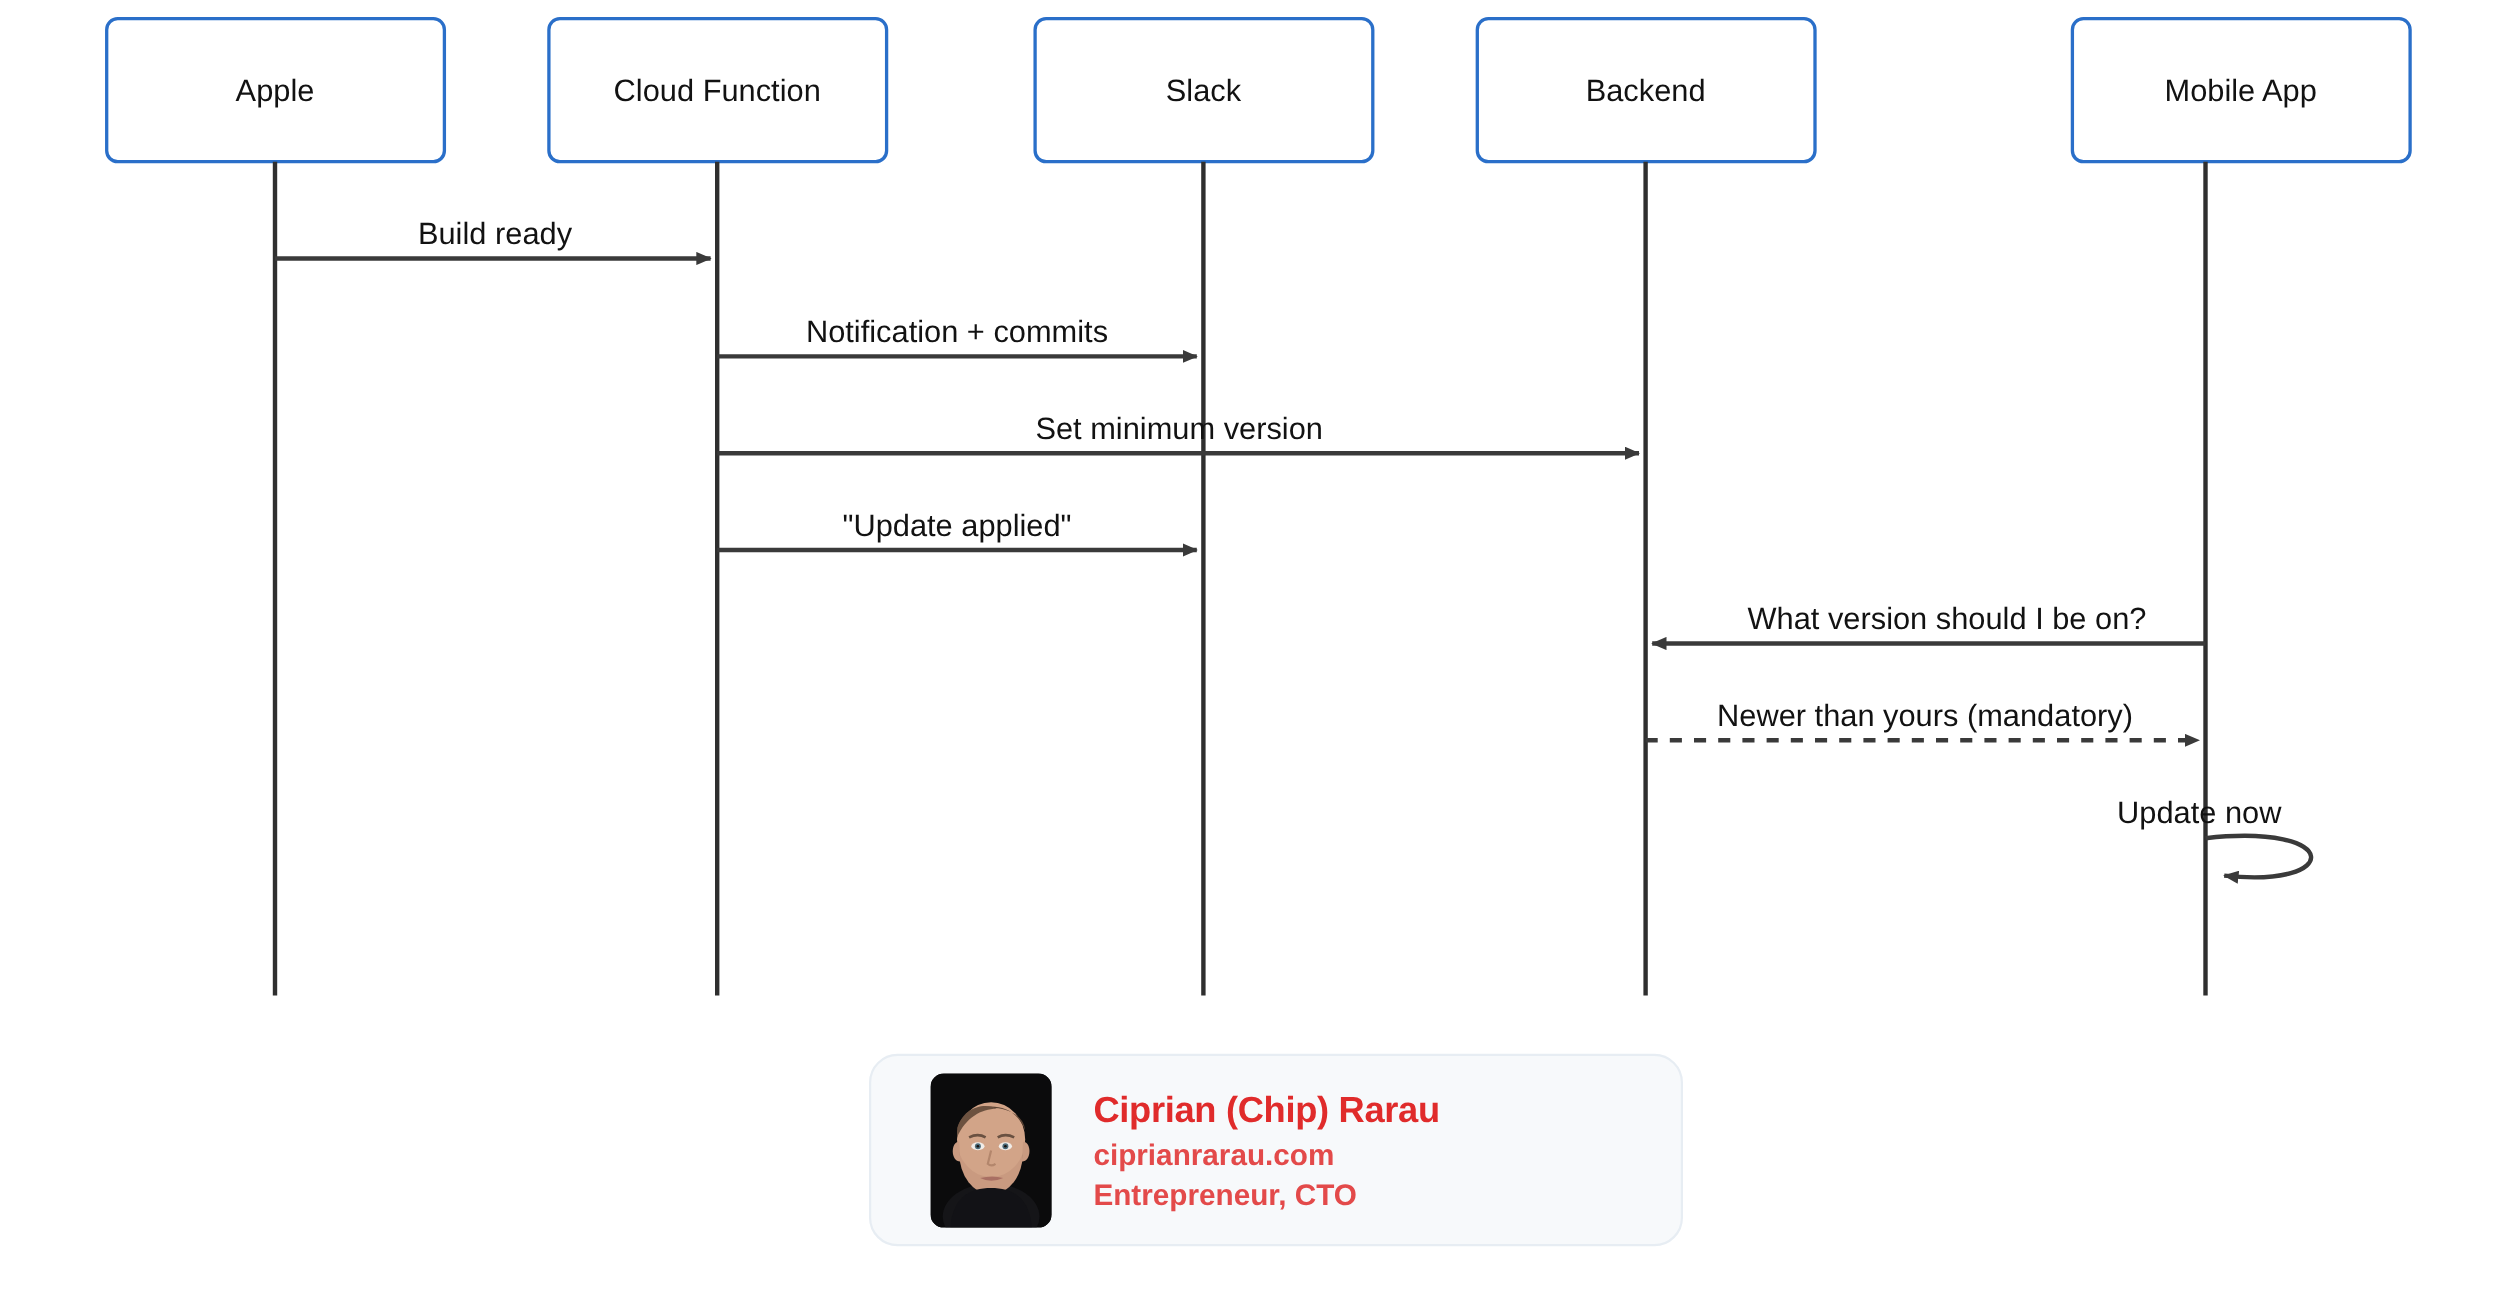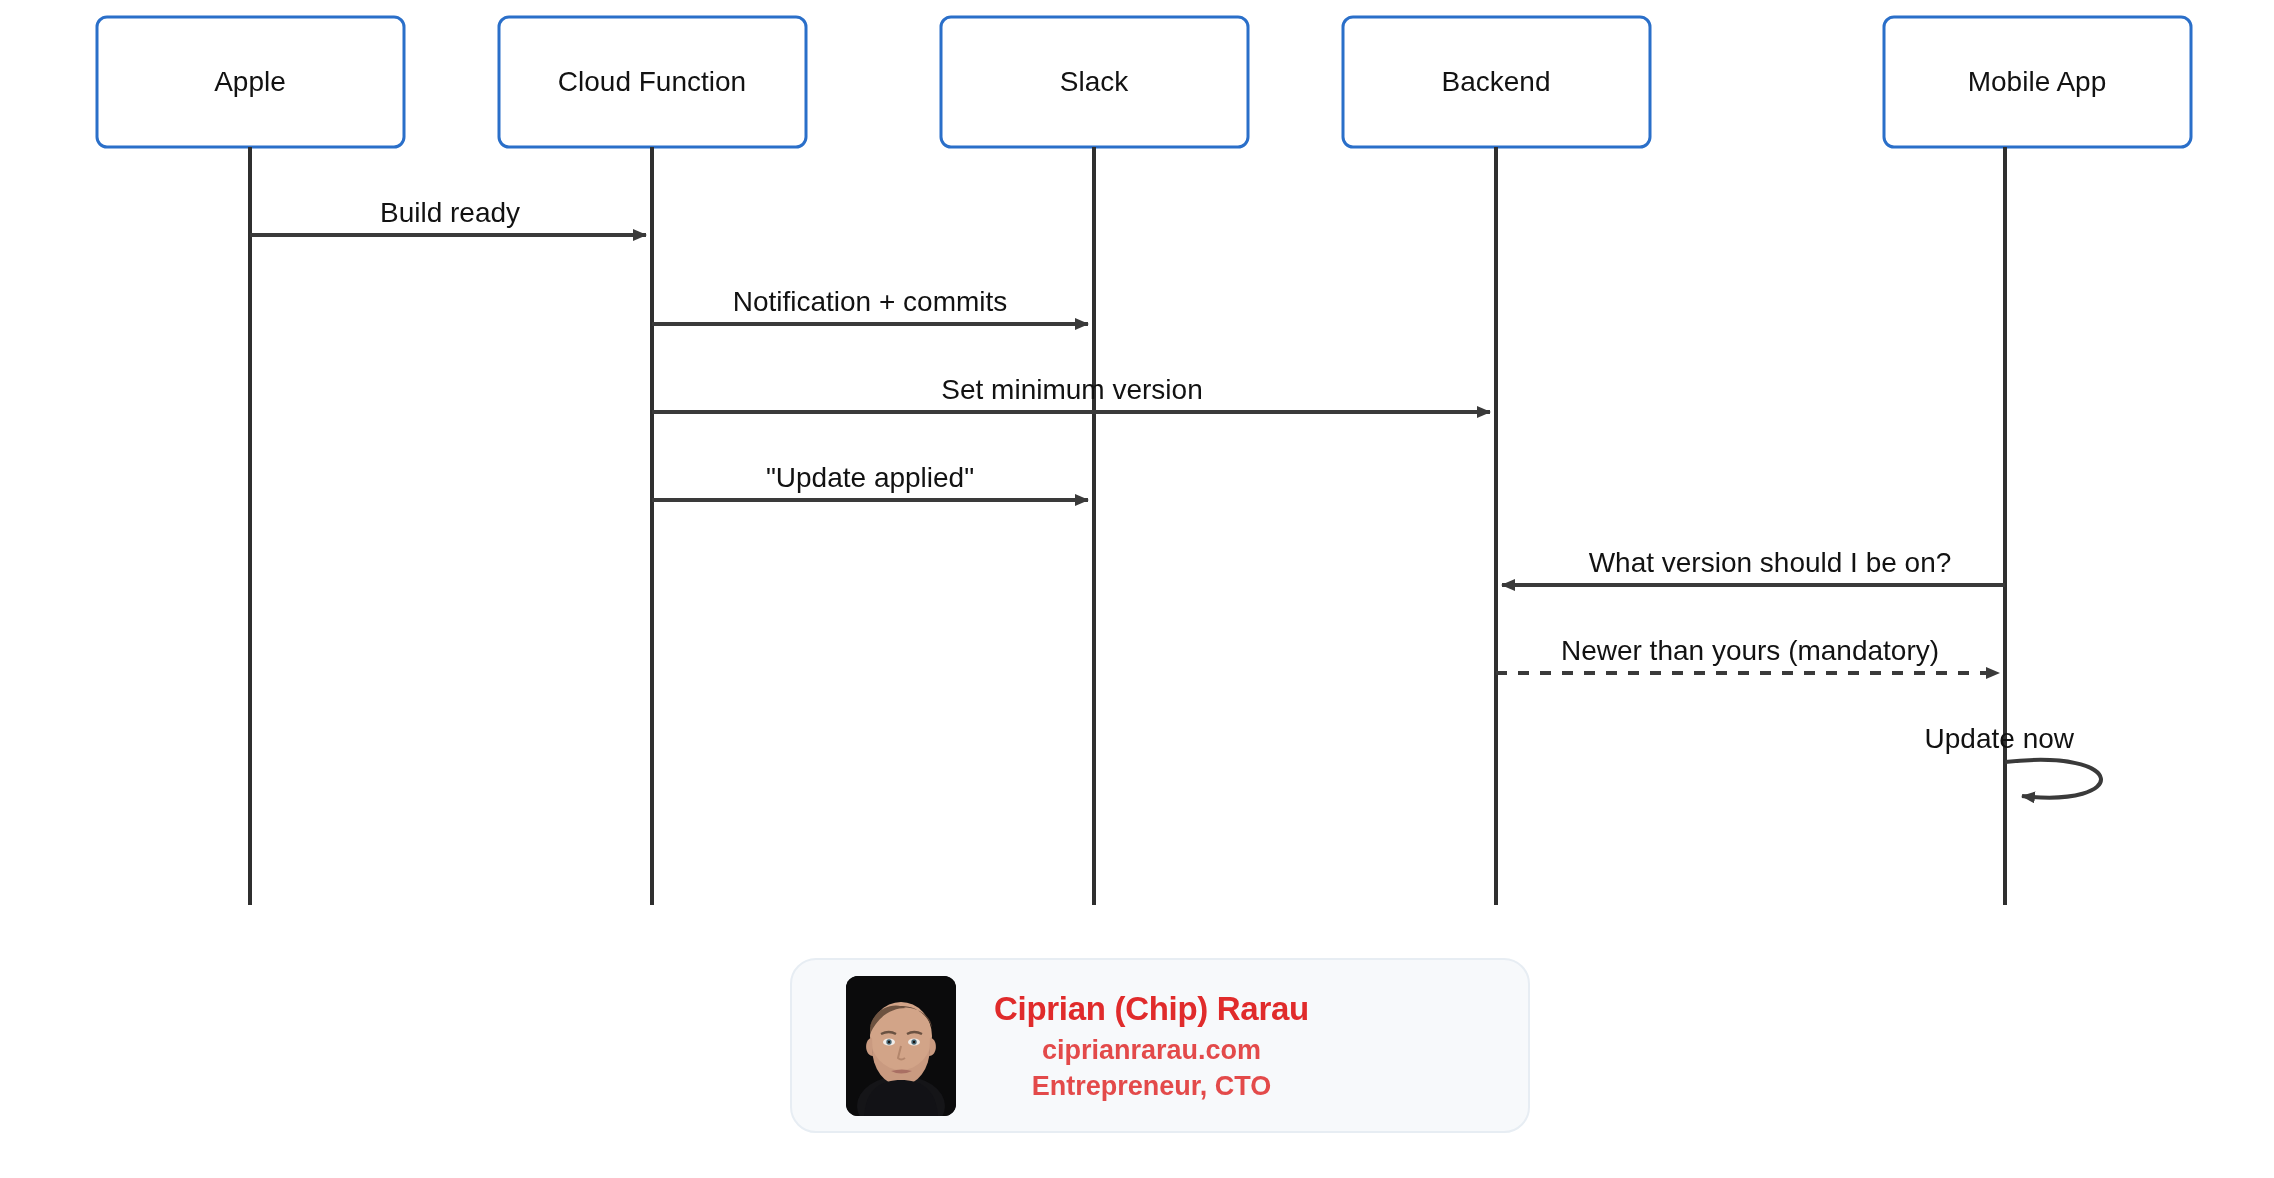--- a/index.html
+++ b/index.html
@@ -107,28 +107,26 @@
     color: #e02b2b;
     margin-bottom: 12px;
     letter-spacing: -0.3px;
   }
   #author-site {
     font-family: "Liberation Sans", sans-serif;
     font-weight: bold;
     font-size: 27px;
     color: #e34a4a;
     margin-bottom: 9px;
-    text-align: center;
   }
   #author-role {
     font-family: "Liberation Sans", sans-serif;
     font-weight: bold;
     font-size: 27px;
     color: #e34a4a;
-    text-align: center;
   }
 </style>
 </head>
 <body>
 
 <div id="canvas">
 
   <svg id="diagram-svg" viewBox="0 0 2274 1178">
     <defs>
       <marker id="arrowFull" markerWidth="14" markerHeight="12" refX="13" refY="6" orient="auto" markerUnits="userSpaceOnUse">

